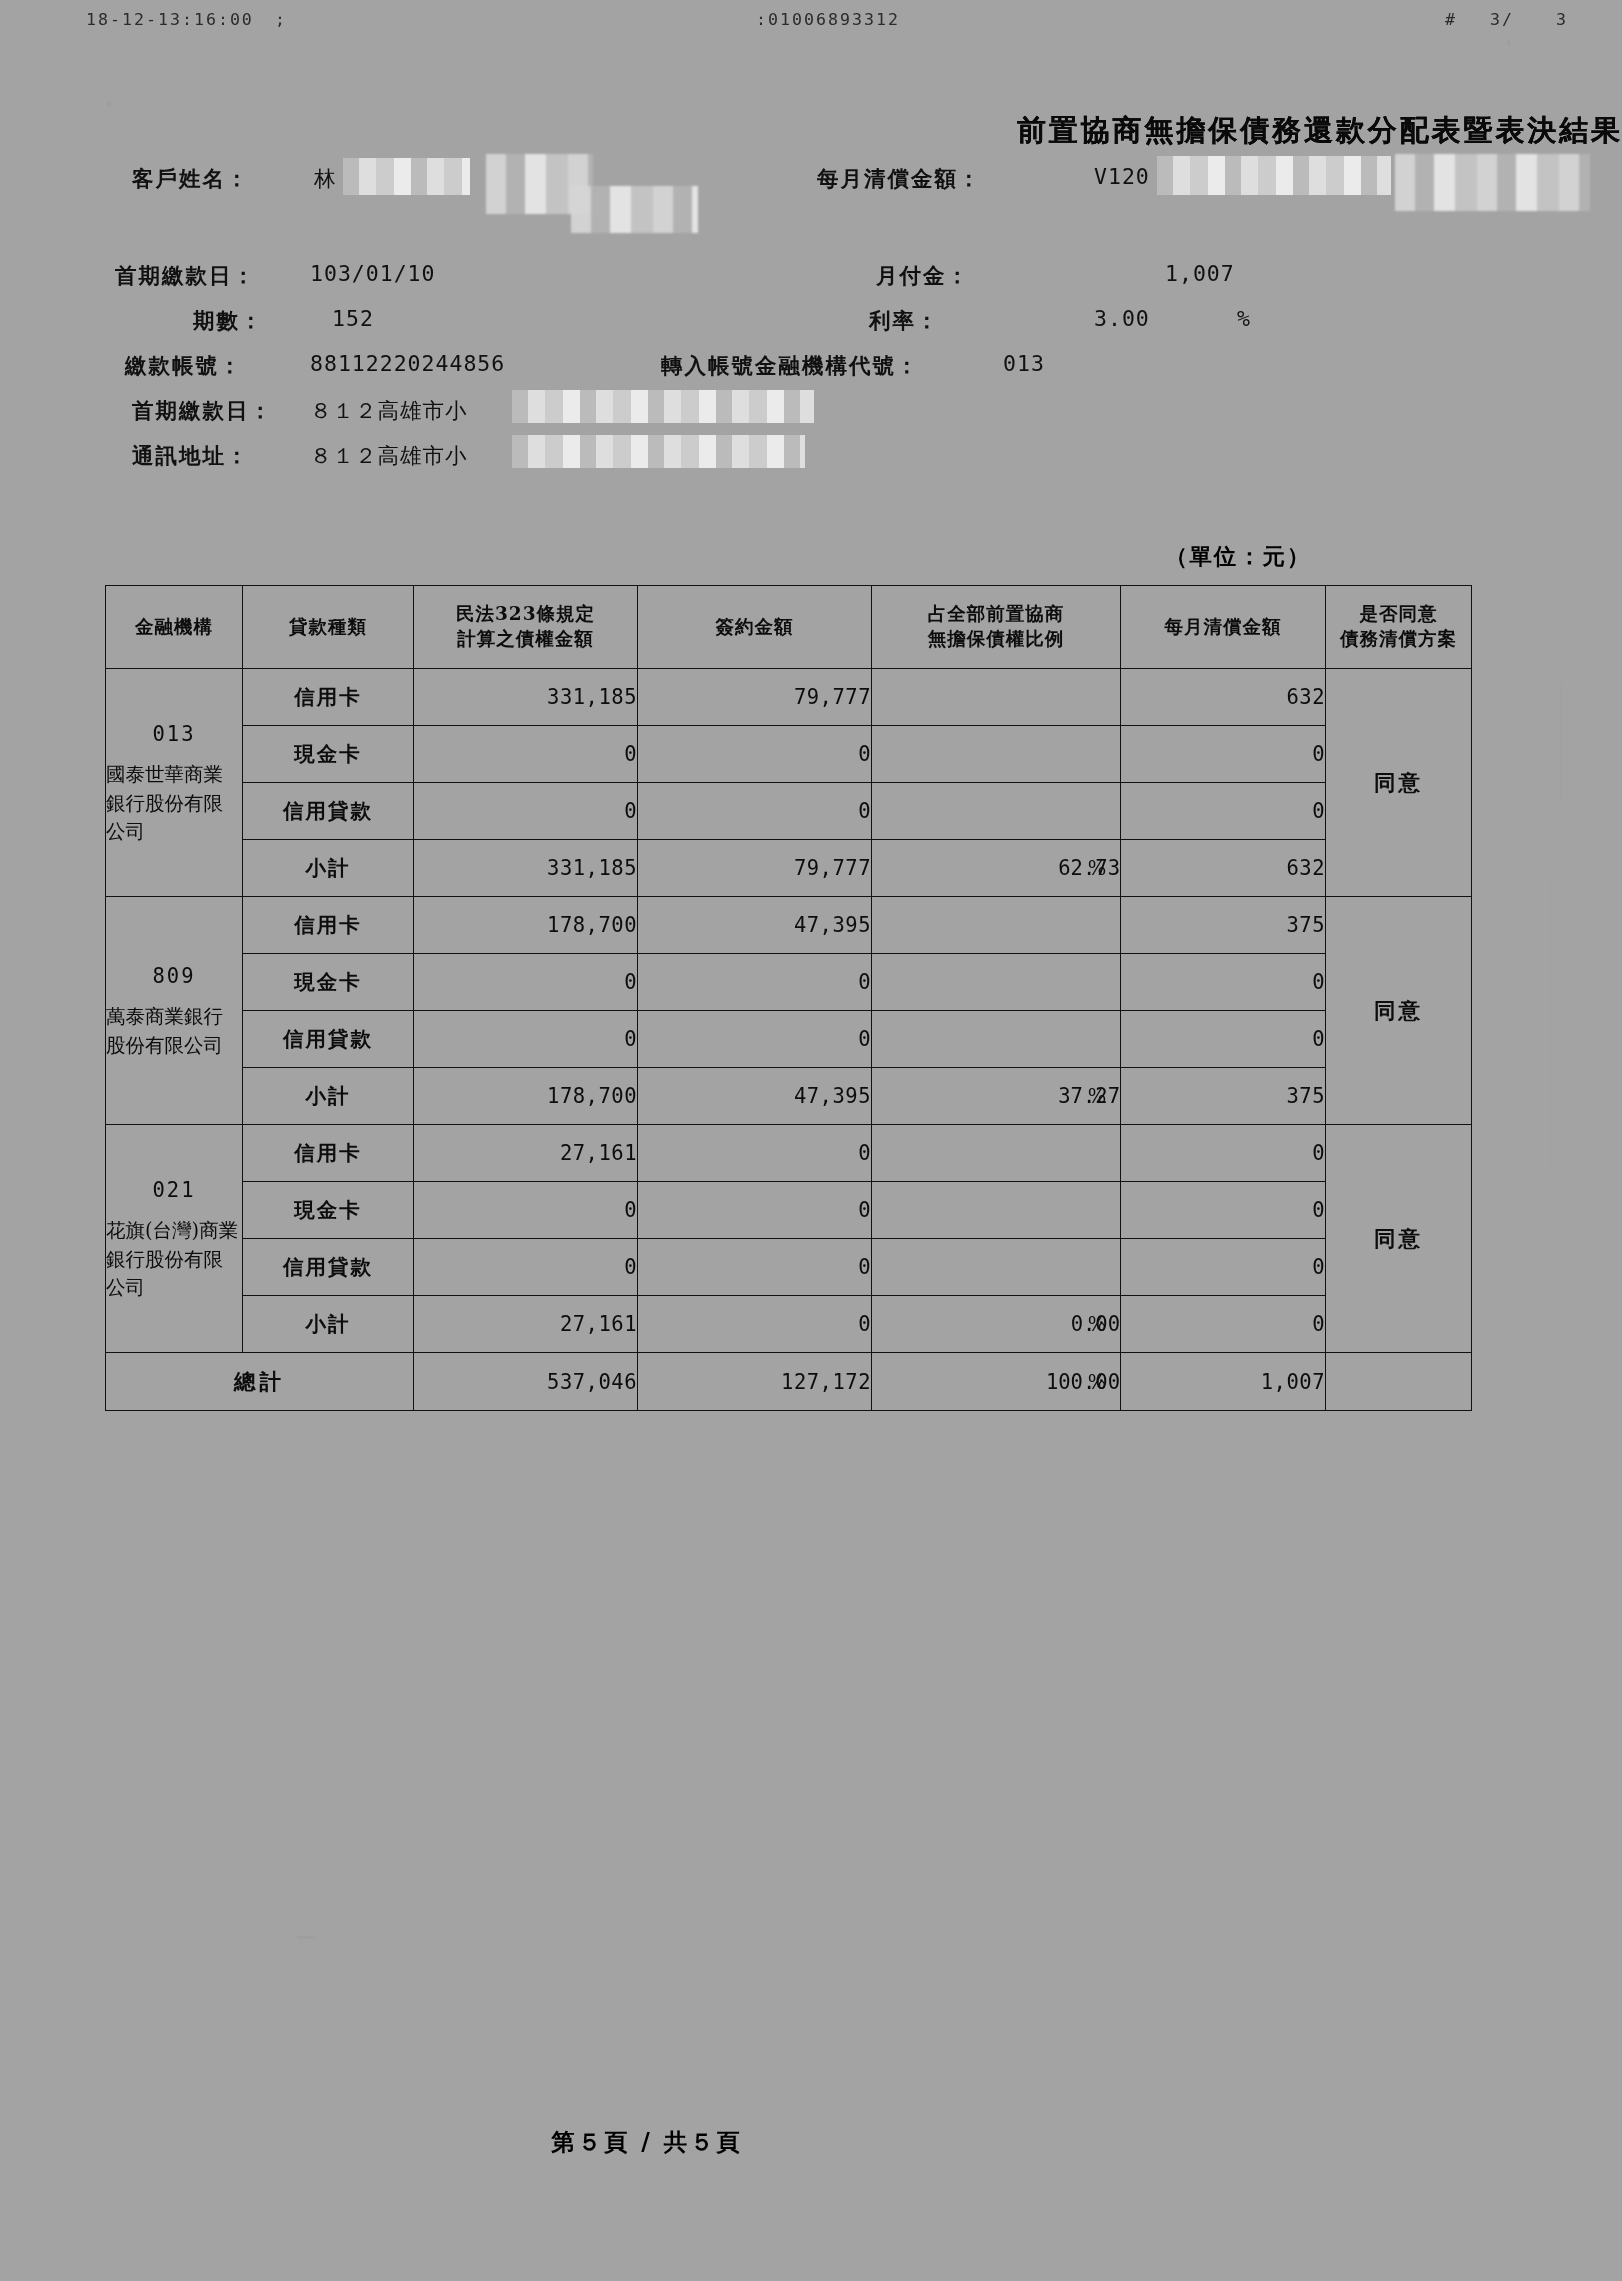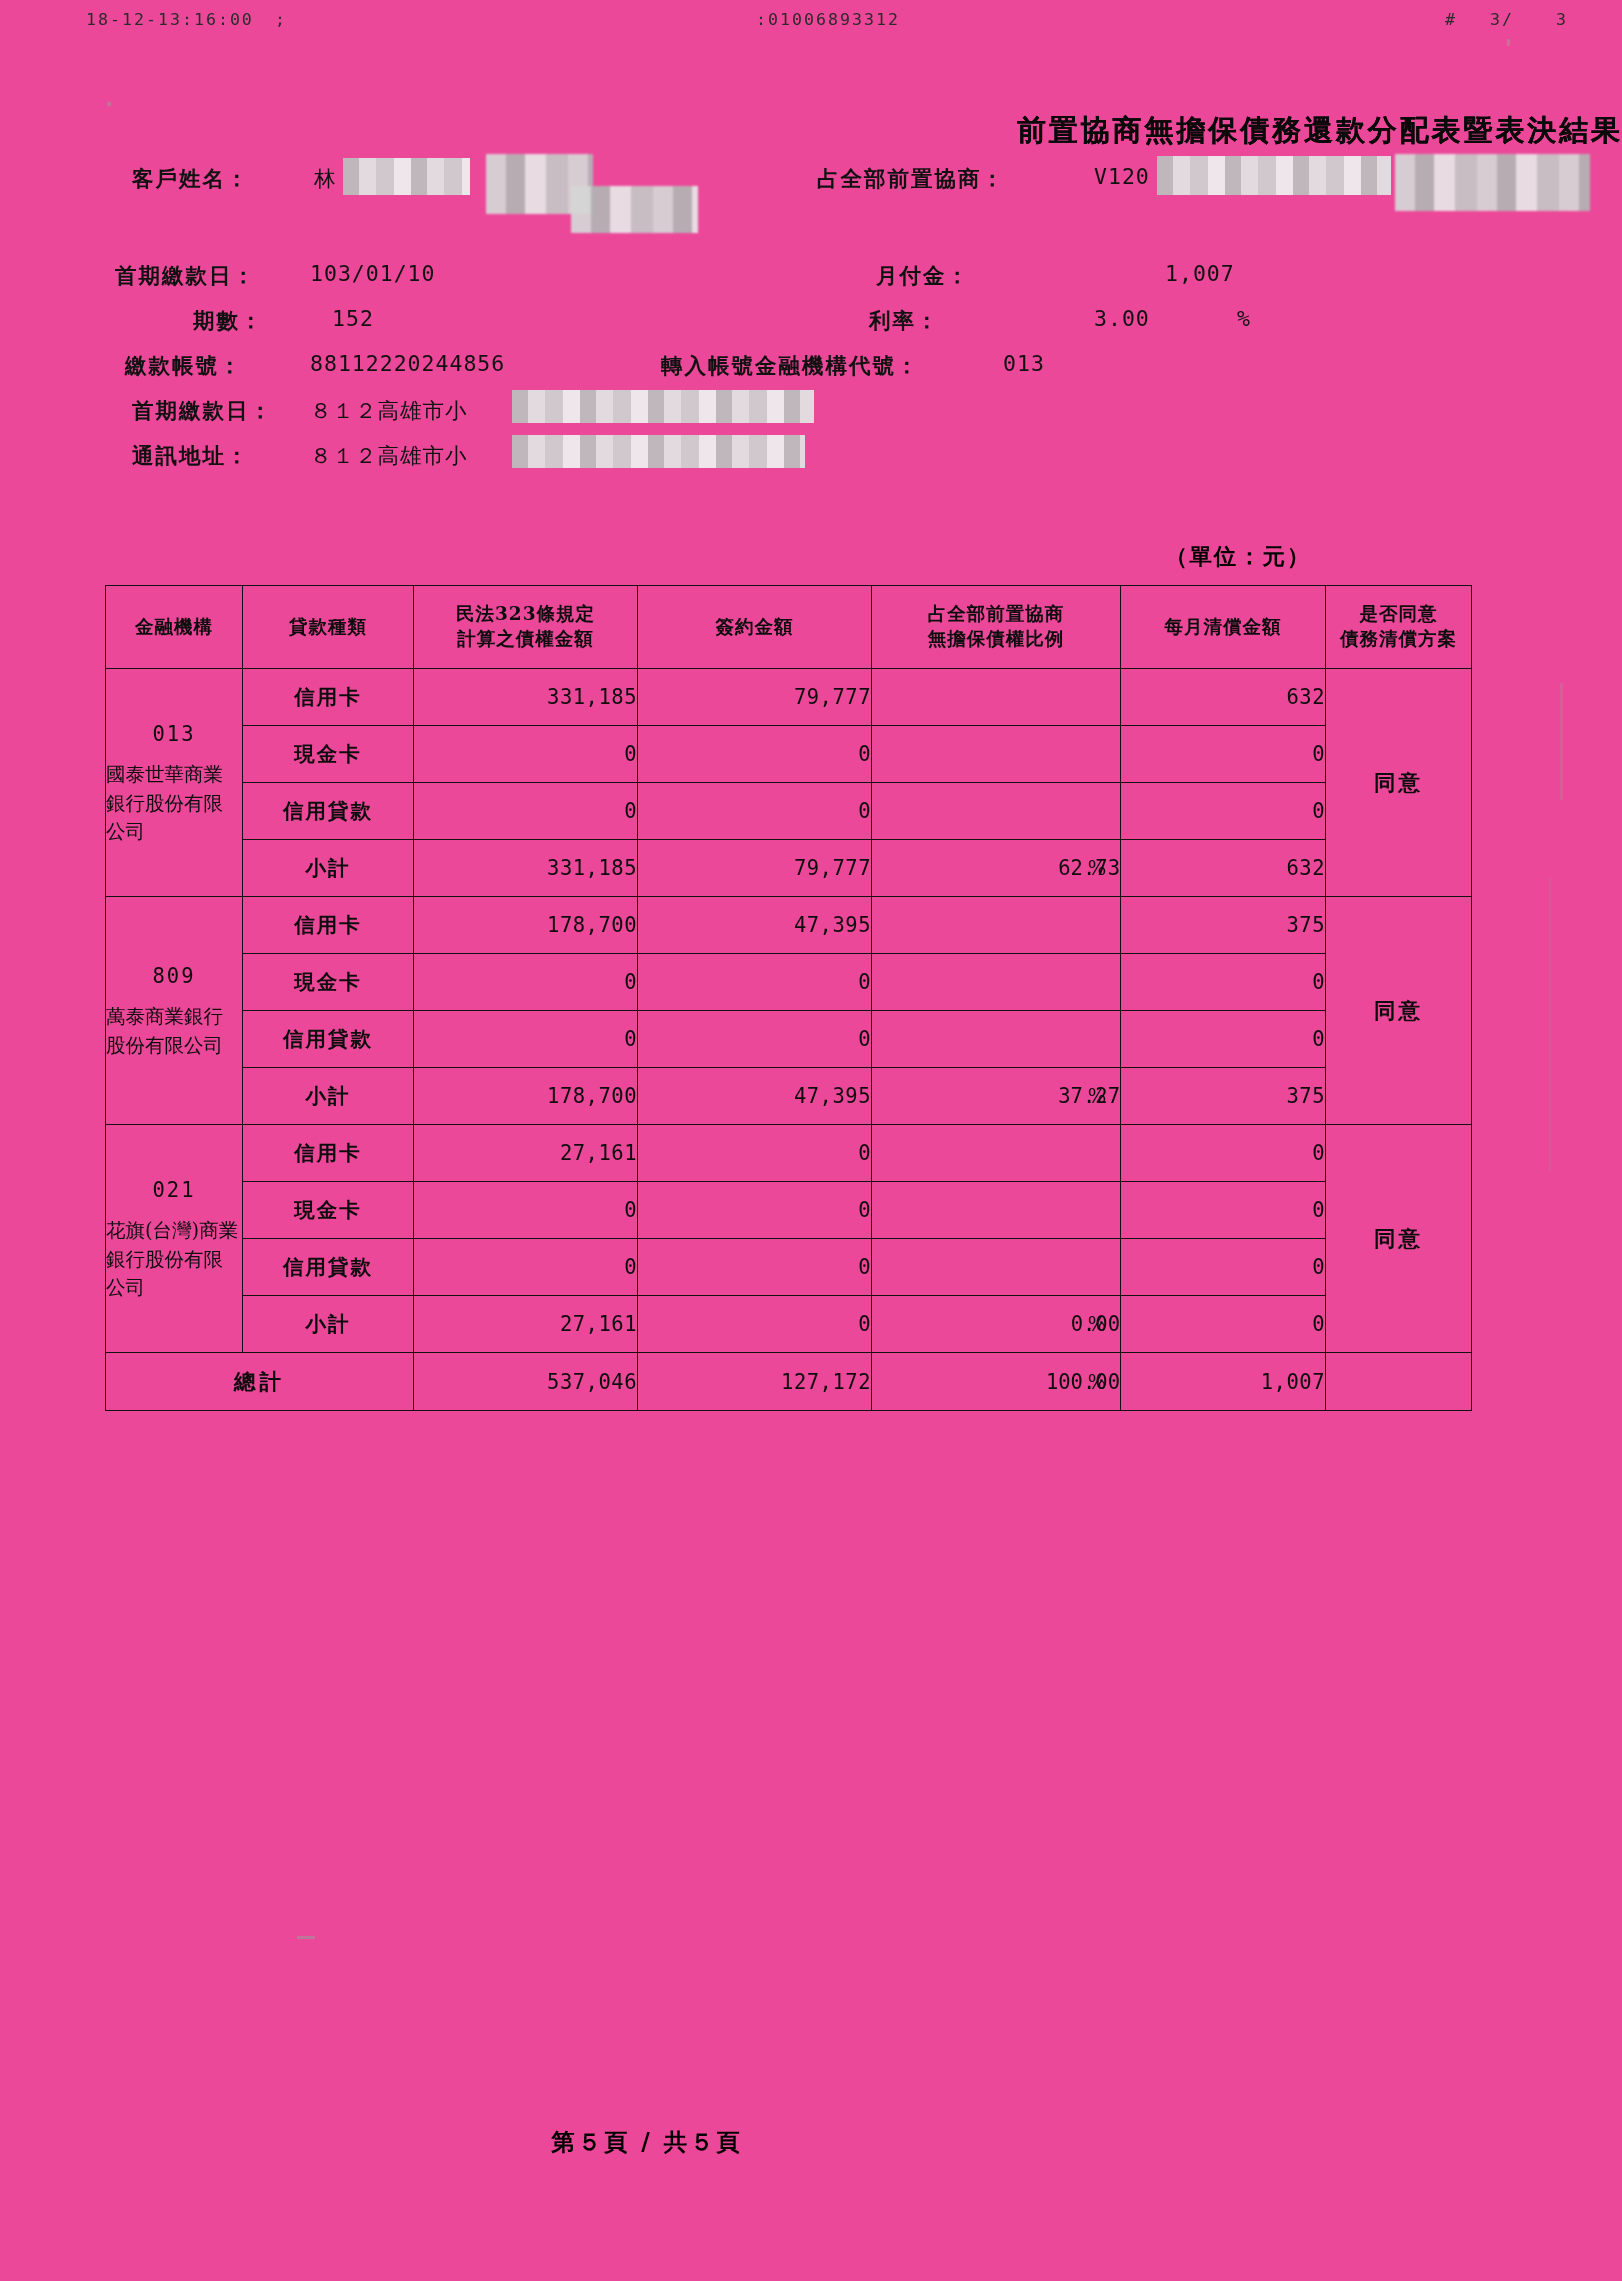--- a/index.html
+++ b/index.html
@@ -8,21 +8,21 @@
     background: #ffffff;
   }
   body {
     font-family: "DejaVu Sans", "Liberation Sans", sans-serif;
     color: #000000;
   }
   #page {
     position: relative;
     width: 1623px;
     height: 2281px;
-    background: #ec4899;
+    background: #a3a3a3;
     overflow: hidden;
   }
 
   
   .fax-header {
     position: absolute;
     top: 9.8px;
     left: 0;
     width: 1623px;
     height: 29px;
@@ -251,21 +251,21 @@
 
   <div class="doc-title">前置協商無擔保債務還款分配表暨表決結果</div>
 
   <div class="info">
 
     <div class="irow">
       <span class="lbl" style="left:132px;">客戶姓名：</span>
       <span class="val val-cjk" style="left:314px;">林</span>
       <span class="redact" style="left:343px;top:-5.9px;width:127px;height:37px;"></span>
       <span class="redact2" style="left:486px;top:-9.8px;width:107px;height:60px;"></span>
-      <span class="lbl" style="left:817px;">占全部前置協商：</span>
+      <span class="lbl" style="left:817px;">每月清償金額：</span>
       <span class="val" style="left:1094px;">V120</span>
       <span class="redact" style="left:1157px;top:-7.8px;width:234px;height:39px;"></span>
       <span class="redact2" style="left:1395px;top:-9.8px;width:195px;height:57px;"></span>
     </div>
 
     <span class="redact2" style="left:571px;top:21.5px;width:127px;height:47px;"></span>
 
     <div class="irow" style="margin-top:52px;">
       <span class="lbl" style="left:115px;">首期繳款日：</span>
       <span class="val" style="left:310px;">103/01/10</span>

